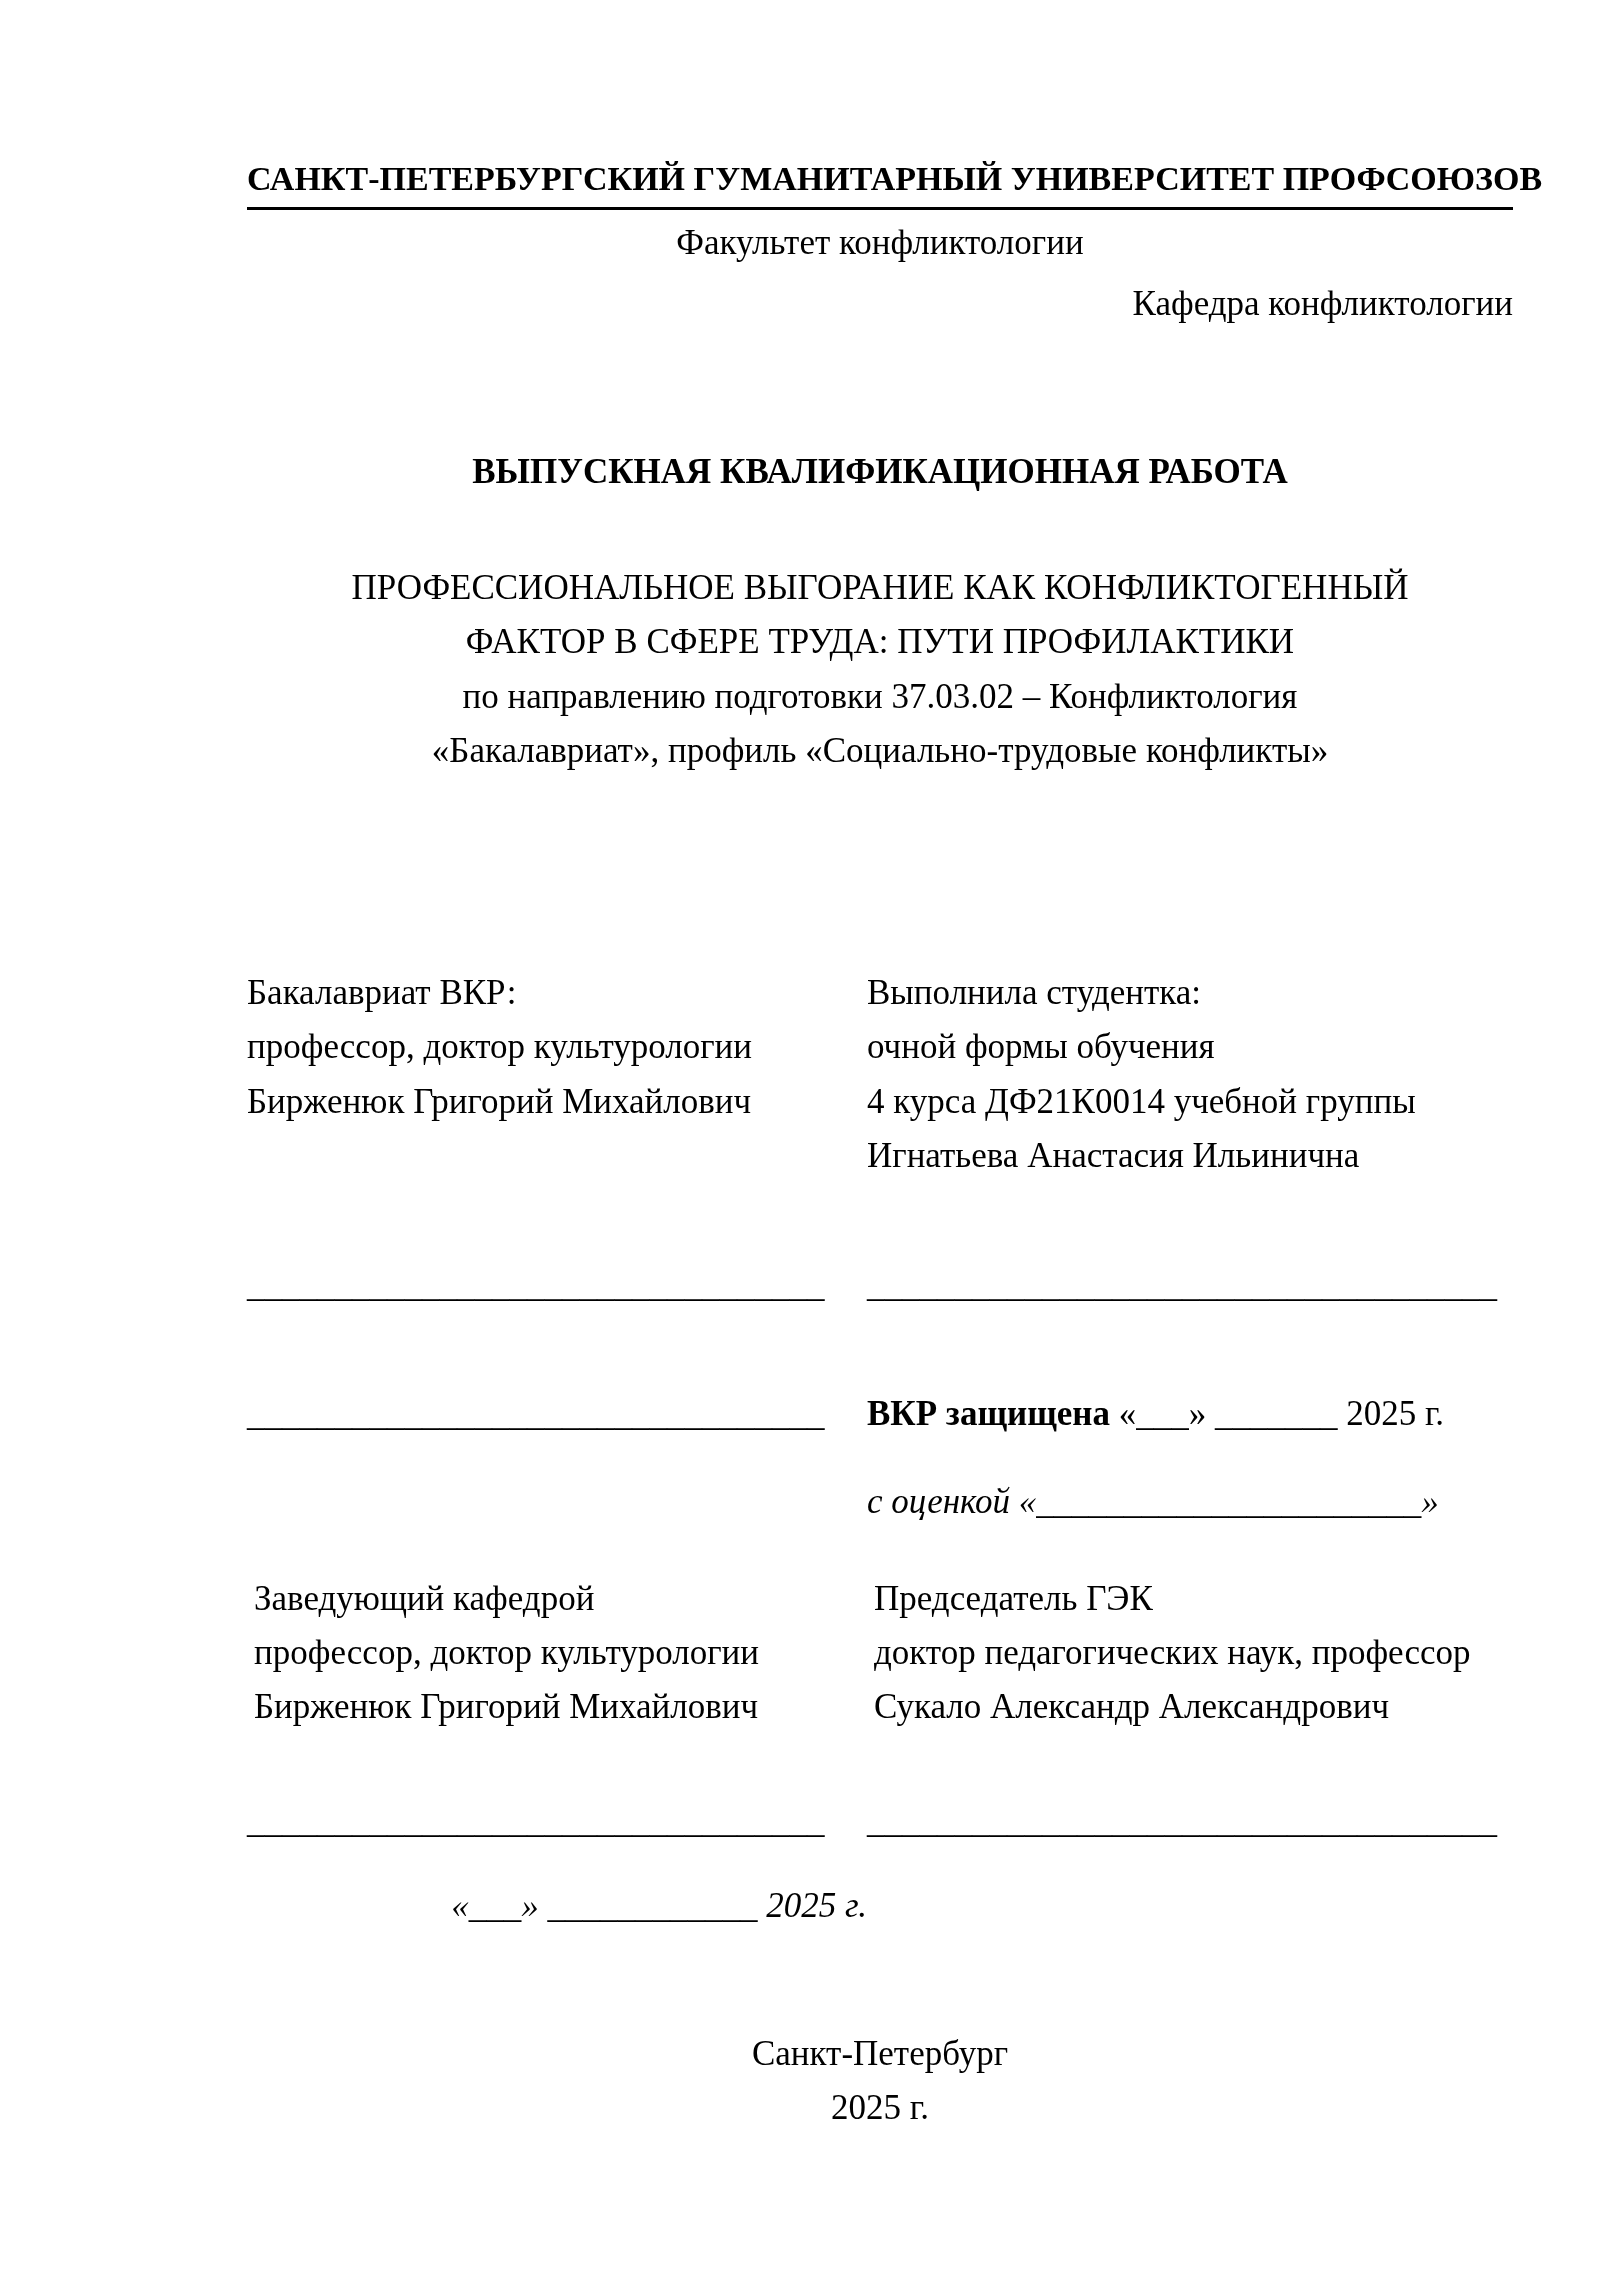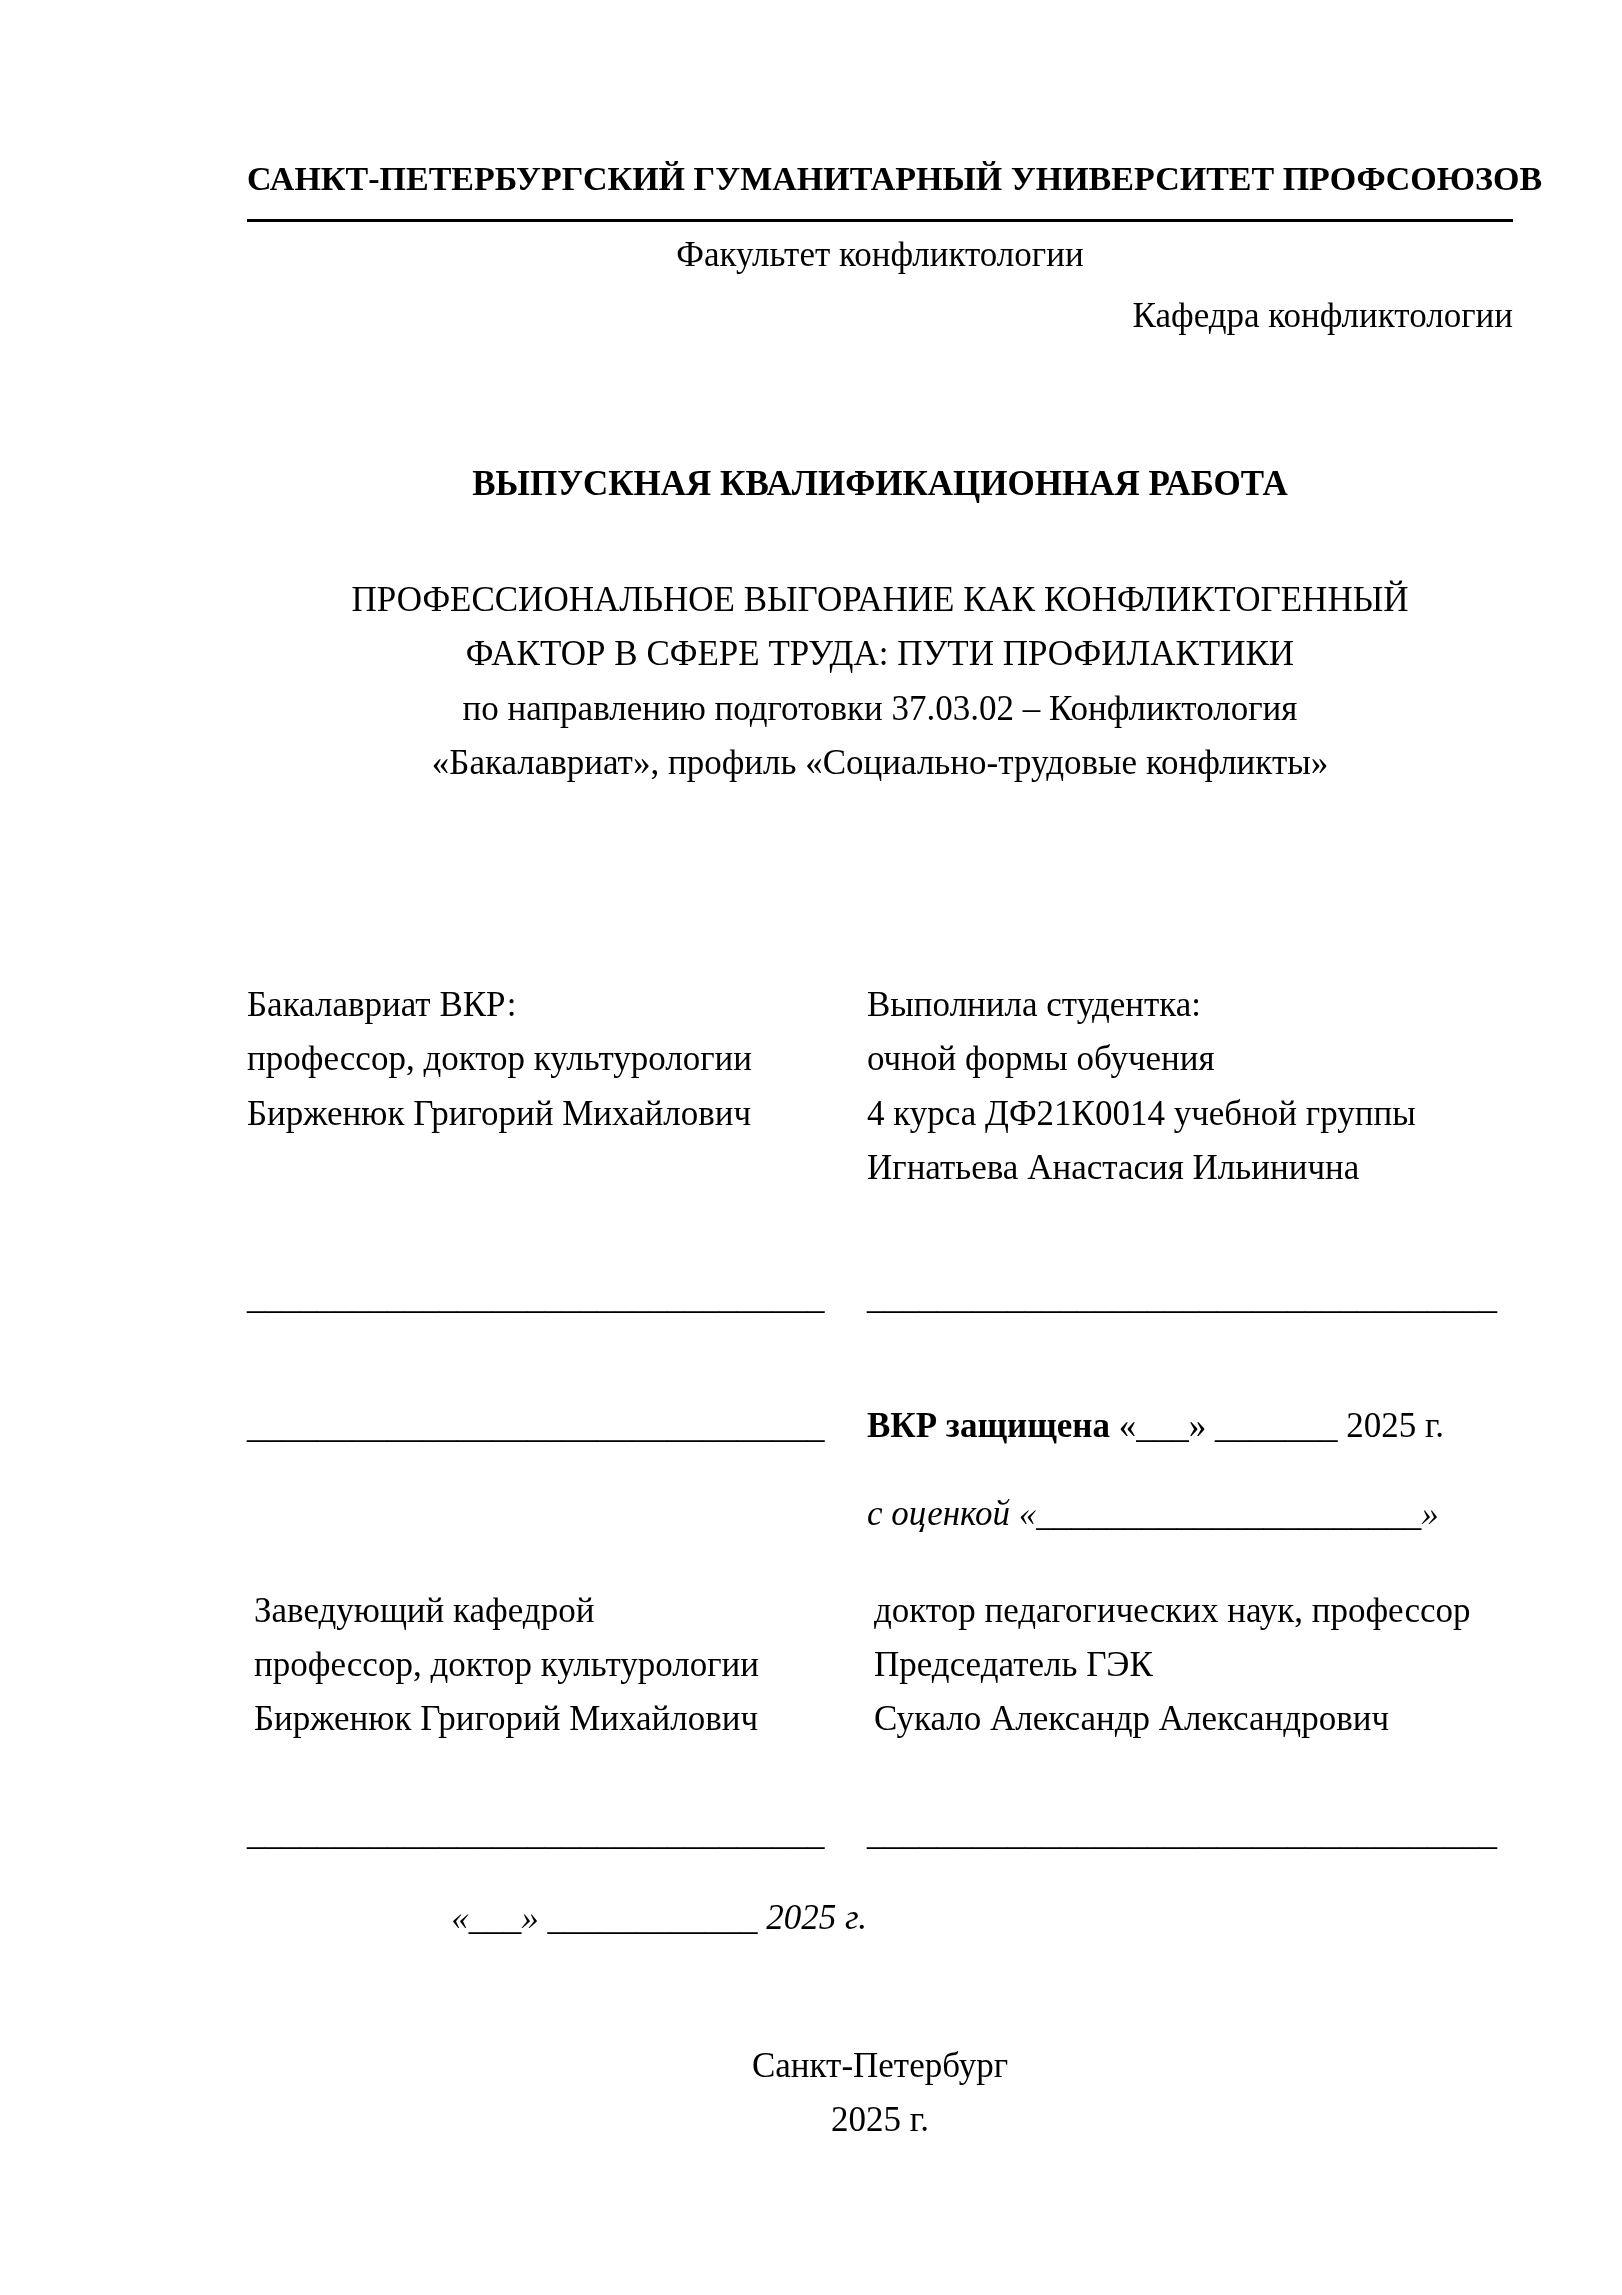--- a/index.html
+++ b/index.html
@@ -10,21 +10,21 @@
     font-family:"Liberation Serif", serif;
     font-size:35px; line-height:1.55;
     padding:153px 110px 0 247px;
     position:relative;
   }
   .university {
     font-weight:bold;
     text-align:center;
     white-space:nowrap;
     font-size:34px;
-    padding-bottom:13px;
+    padding-bottom:1px;
     border-bottom:3.9px solid #000;
   }
   .faculty { text-align:center; margin-top:6.3px; }
   .department { text-align:right; margin-top:6.3px; }
 
   .work-type { font-weight:bold; text-align:center; margin-top:114px; }
   .thesis-title { font-weight:normal; text-align:center; margin-top:62px; }
   .program { text-align:center; }
 
   .sig-grid {
@@ -93,22 +93,22 @@
 
     <div class="cell r4"></div>
     <div class="cell r4 sigline">с оценкой «______________________»</div>
 
     <div class="cell r5">
       <div>Заведующий кафедрой</div>
       <div>профессор, доктор культурологии</div>
       <div>Бирженюк Григорий Михайлович</div>
     </div>
     <div class="cell r5">
+      <div>Председатель ГЭК</div>
       <div>доктор педагогических наук, профессор</div>
-      <div>Председатель ГЭК</div>
       <div>Сукало Александр Александрович</div>
     </div>
 
     <div class="cell r6 sigline">_________________________________</div>
     <div class="cell r6 sigline">____________________________________</div>
 
     <div class="cell r7 sigline">«___» ____________ 2025 г.</div>
     <div class="cell r7"></div>
 
   </div>

